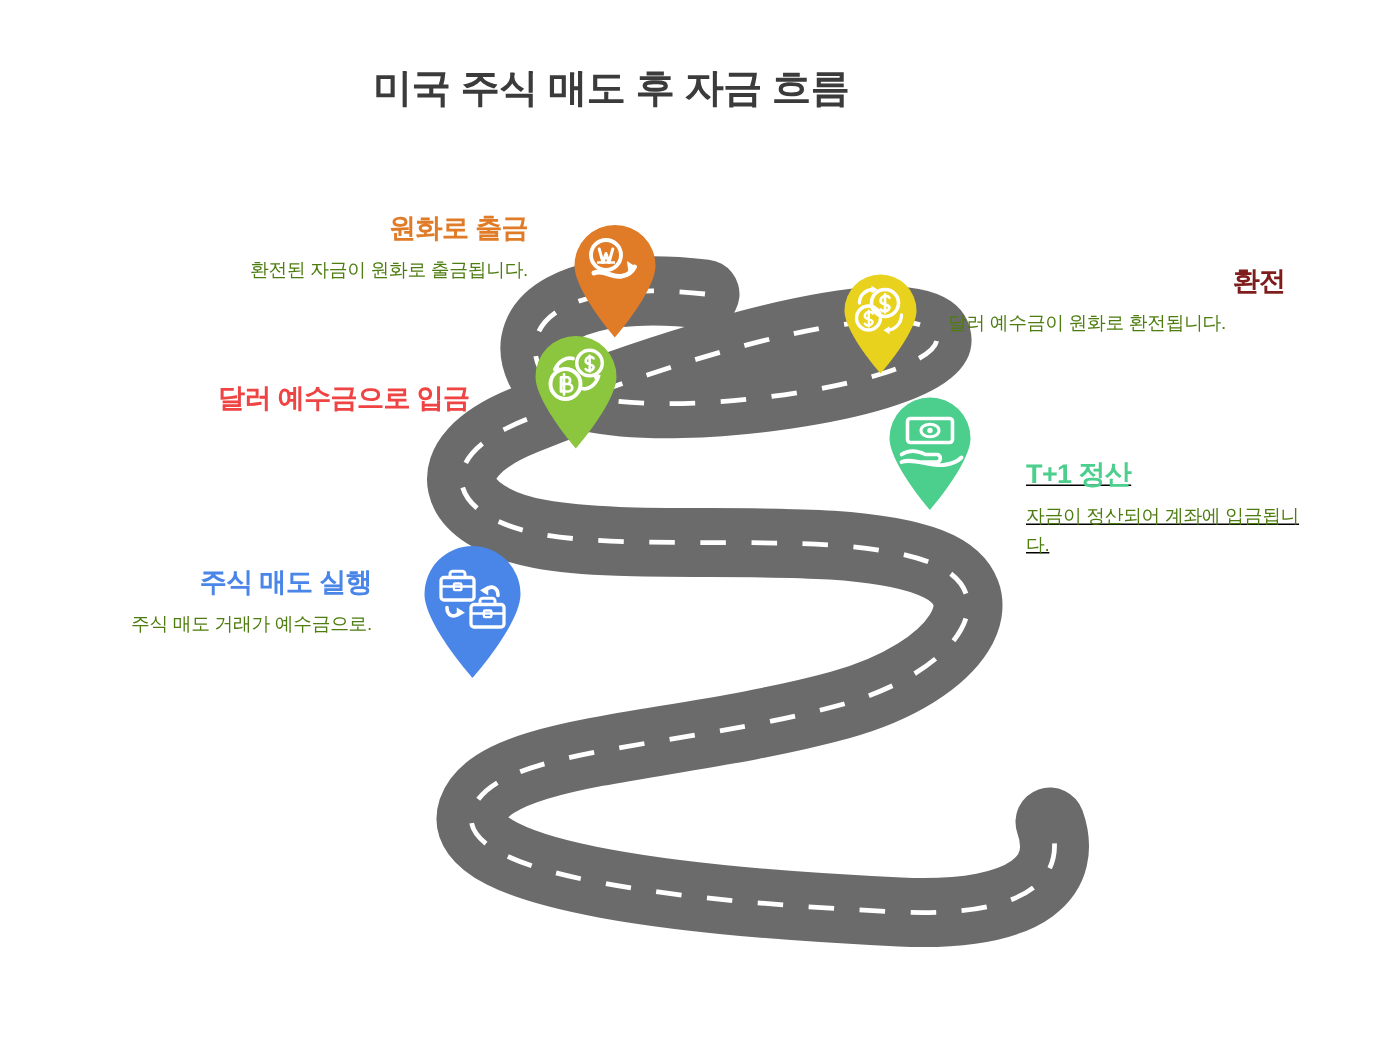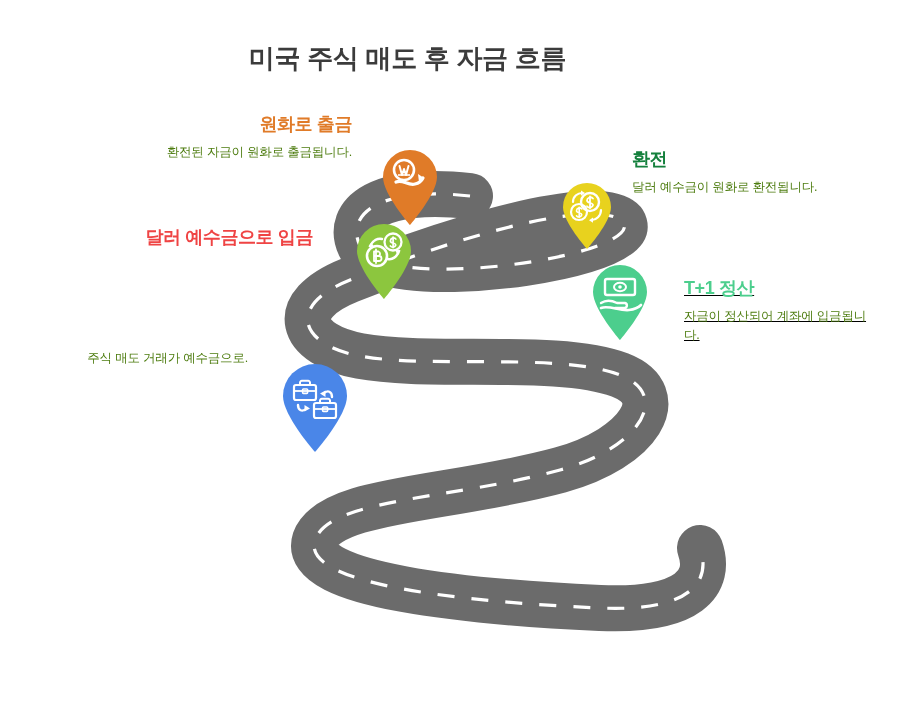--- a/index.html
+++ b/index.html
@@ -38,20 +38,21 @@
   .pin svg { display: block; width: 100%; height: 100%; }
 
   
   .step-label { position: absolute; }
   .step-title {
     font-size: 18px;
     font-weight: bold;
     line-height: 1.25;
     margin-bottom: 7px;
     letter-spacing: -0.4px;
+    margin-top: 28px;
   }
   .step-desc {
     font-size: 12.5px;
     line-height: 1.55;
     color: #4d7c0f;
     letter-spacing: -0.2px;
   }
   .align-right { text-align: right; }
   .align-left  { text-align: left; }
 </style>
@@ -156,30 +157,31 @@
       <path d="M31 45.5 L25.5 48.5 L25.5 42 Z" fill="#FFFFFF"></path>
     </svg>
   </div>
 
   <div class="step-label align-right" style="left:122px; top:113px; width:230px;">
     <div class="step-title" style="color:#E07B28;">원화로 출금</div>
     <div class="step-desc">환전된 자금이 원화로 출금됩니다.</div>
   </div>
 
   <div class="step-label align-left" style="left:632px; top:148px; width:225px;">
-    <div class="step-title" style="color:#15803d;">환전</div>
+    <div class="step-title" style="color:#7f1d1d;text-align:right;">환전</div>
     <div class="step-desc">달러 예수금이 원화로 환전됩니다.</div>
   </div>
 
   <div class="step-label align-right" style="left:85px; top:226px; width:228px;">
     <div class="step-title" style="color:#ef4444;">달러 예수금으로 입금</div>
   </div>
 
   <div class="step-label align-left" style="left:684px; top:277px; width:195px;text-decoration:underline;">
     <div class="step-title" style="color:#4CCE8D;">T+1 정산</div>
     <div class="step-desc">자금이 정산되어 계좌에 입금됩니다.</div>
   </div>
 
   <div class="step-label align-right" style="left:20px; top:349px; width:228px;">
+    <div class="step-title" style="color:#4A86E8;">주식 매도 실행</div>
     <div class="step-desc">주식 매도 거래가 예수금으로.</div>
   </div>
 
 </div>
 
 </body></html>

